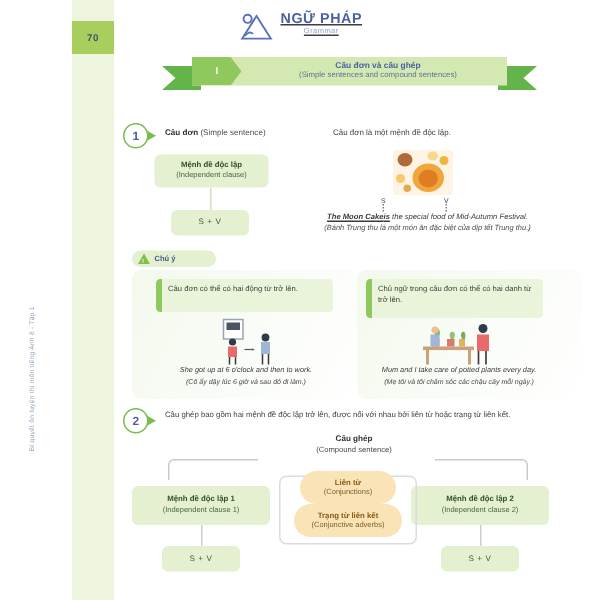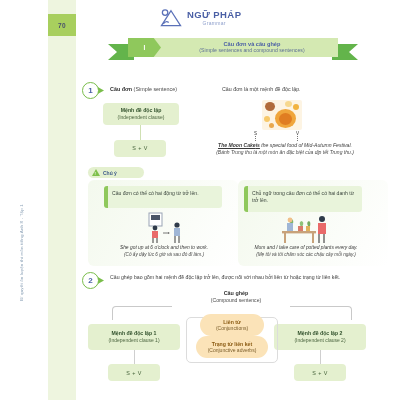--- a/index.html
+++ b/index.html
@@ -27,21 +27,21 @@
   .rail-text{
     position:absolute;left:-44px;top:250px;width:130px;
     transform:rotate(-90deg);transform-origin:center center;
     font-size:4.4px;color:#8ea3b8;letter-spacing:.2px;
     text-align:center;white-space:nowrap;
   }
 
   
   .header{
     position:absolute;left:160px;top:8px;
-    display:flex;align-items:center;gap:5px;
+    display:flex;align-items:flex-start;gap:5px;text-decoration:underline;
   }
   .hdr-icon{width:22px;height:20px;}
   .hdr-txt{line-height:1;}
   .hdr-title{
     font-size:9.5px;font-weight:bold;color:#4a5fa5;letter-spacing:.4px;
   }
   .hdr-sub{
     font-size:5px;color:#8fa0cc;letter-spacing:.3px;margin-top:1.5px;
     text-align:center;
   }

